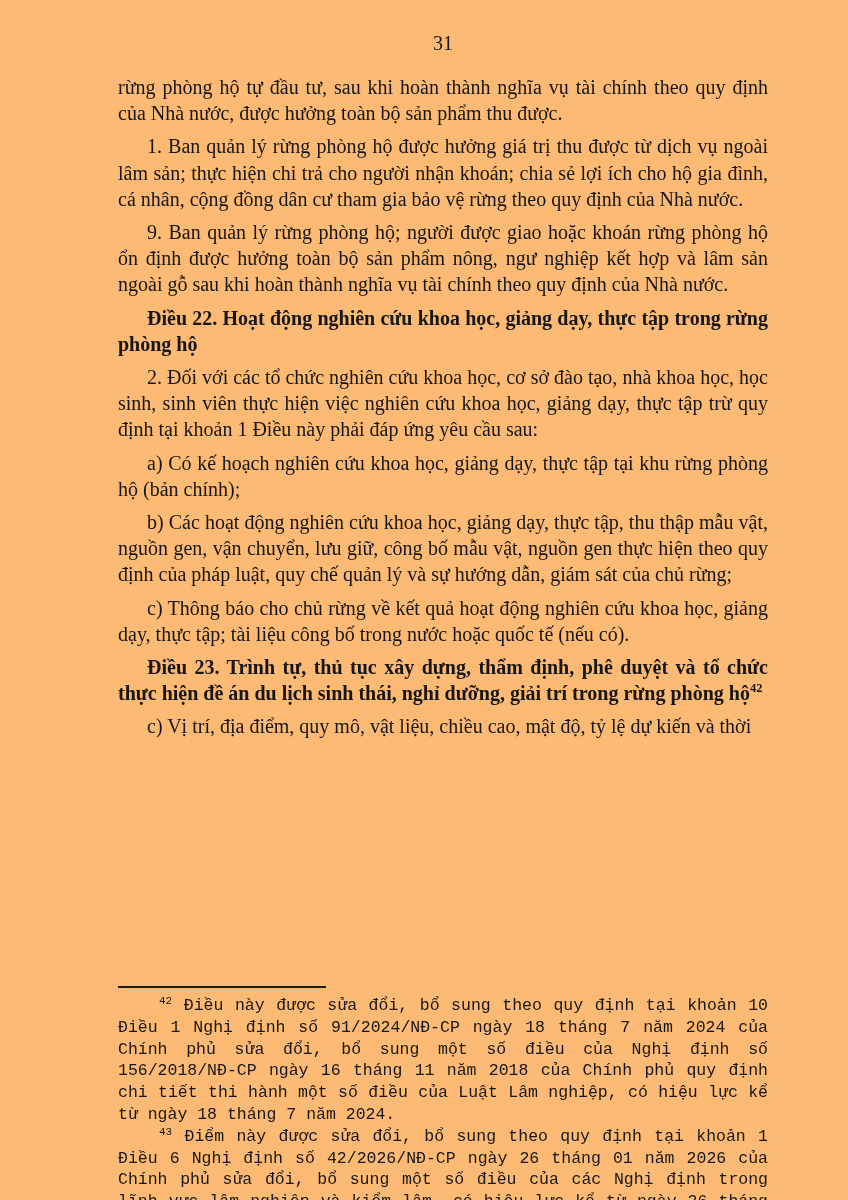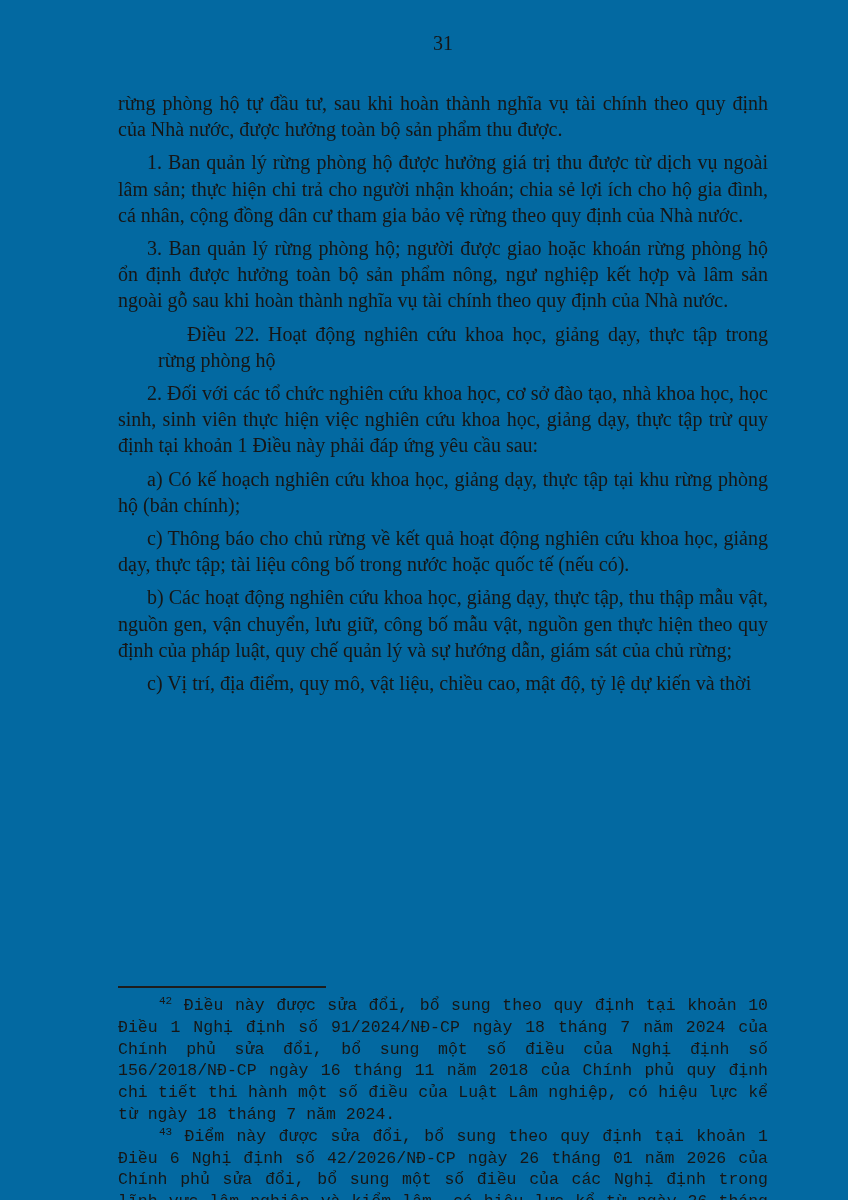--- a/index.html
+++ b/index.html
@@ -4,21 +4,21 @@
 <style>
   html, body {
     margin: 0;
     padding: 0;
     background: #e8e8e8;
   }
   .page {
     position: relative;
     width: 848px;
     height: 1200px;
-    background: #0369a1;
+    background: #fdba74;
     font-family: "Liberation Serif", "DejaVu Serif", serif;
     color: #161616;
     overflow: hidden;
   }
   .page-number {
     position: absolute;
     top: 30px;
     left: 118px;
     width: 650px;
     text-align: center;
@@ -32,27 +32,26 @@
     width: 650px;
     font-size: 20px;
     line-height: 26.2px;
     text-align: justify;
   }
   .para {
     margin: 7px 0 0 0;
     text-indent: 29px;
   }
   .para.continuation {
-    margin-top: 16px;
+    margin-top: 0;
     text-indent: 0;
     font-family: Liberation Serif, serif;
   }
   .para.heading {
-    font-weight: normal;
-    margin-left: 40px;
+    font-weight: bold;
   }
   .sup {
     font-size: 12.5px;
     vertical-align: super;
     line-height: 0;
   }
   .footnote-area {
     position: absolute;
     top: 986px;
     left: 118px;
@@ -82,33 +81,34 @@
 <div class="page">
 
   <div class="page-number">31</div>
 
   <div class="body-text">
 
     <p class="para continuation"><span>rừng phòng hộ tự đầu tư, sau khi hoàn thành nghĩa vụ tài chính theo quy định của Nhà nước, được hưởng toàn bộ sản phẩm thu được.</span></p>
 
     <p class="para"><span>1. Ban quản lý rừng phòng hộ được hưởng giá trị thu được từ dịch vụ ngoài lâm sản; thực hiện chi trả cho người nhận khoán; chia sẻ lợi ích cho hộ gia đình, cá nhân, cộng đồng dân cư tham gia bảo vệ rừng theo quy định của Nhà nước.</span></p>
 
-    <p class="para"><span>3. Ban quản lý rừng phòng hộ; người được giao hoặc khoán rừng phòng hộ ổn định được hưởng toàn bộ sản phẩm nông, ngư nghiệp kết hợp và lâm sản ngoài gỗ sau khi hoàn thành nghĩa vụ tài chính theo quy định của Nhà nước.</span></p>
+    <p class="para"><span>9. Ban quản lý rừng phòng hộ; người được giao hoặc khoán rừng phòng hộ ổn định được hưởng toàn bộ sản phẩm nông, ngư nghiệp kết hợp và lâm sản ngoài gỗ sau khi hoàn thành nghĩa vụ tài chính theo quy định của Nhà nước.</span></p>
 
     <p class="para heading"><span>Điều 22. Hoạt động nghiên cứu khoa học, giảng dạy, thực tập trong rừng phòng hộ</span></p>
 
 
     <p class="para"><span>2. Đối với các tổ chức nghiên cứu khoa học, cơ sở đào tạo, nhà khoa học, học sinh, sinh viên thực hiện việc nghiên cứu khoa học, giảng dạy, thực tập trừ quy định tại khoản 1 Điều này phải đáp ứng yêu cầu sau:</span></p>
 
     <p class="para"><span>a) Có kế hoạch nghiên cứu khoa học, giảng dạy, thực tập tại khu rừng phòng hộ (bản chính);</span></p>
 
+    <p class="para"><span>b) Các hoạt động nghiên cứu khoa học, giảng dạy, thực tập, thu thập mẫu vật, nguồn gen, vận chuyển, lưu giữ, công bố mẫu vật, nguồn gen thực hiện theo quy định của pháp luật, quy chế quản lý và sự hướng dẫn, giám sát của chủ rừng;</span></p>
+
     <p class="para"><span>c) Thông báo cho chủ rừng về kết quả hoạt động nghiên cứu khoa học, giảng dạy, thực tập; tài liệu công bố trong nước hoặc quốc tế (nếu có).</span></p>
 
-    <p class="para"><span>b) Các hoạt động nghiên cứu khoa học, giảng dạy, thực tập, thu thập mẫu vật, nguồn gen, vận chuyển, lưu giữ, công bố mẫu vật, nguồn gen thực hiện theo quy định của pháp luật, quy chế quản lý và sự hướng dẫn, giám sát của chủ rừng;</span></p>
-
+    <p class="para heading"><span>Điều 23. Trình tự, thủ tục xây dựng, thẩm định, phê duyệt và tổ chức thực hiện đề án du lịch sinh thái, nghỉ dưỡng, giải trí trong rừng phòng hộ</span><sup class="sup">42</sup></p>
 
 
 
 
     <p class="para"><span>c) Vị trí, địa điểm, quy mô, vật liệu, chiều cao, mật độ, tỷ lệ dự kiến và thời</span></p>
 
   </div>
 
   <div class="footnote-area">
     <div class="fn-separator"></div>

